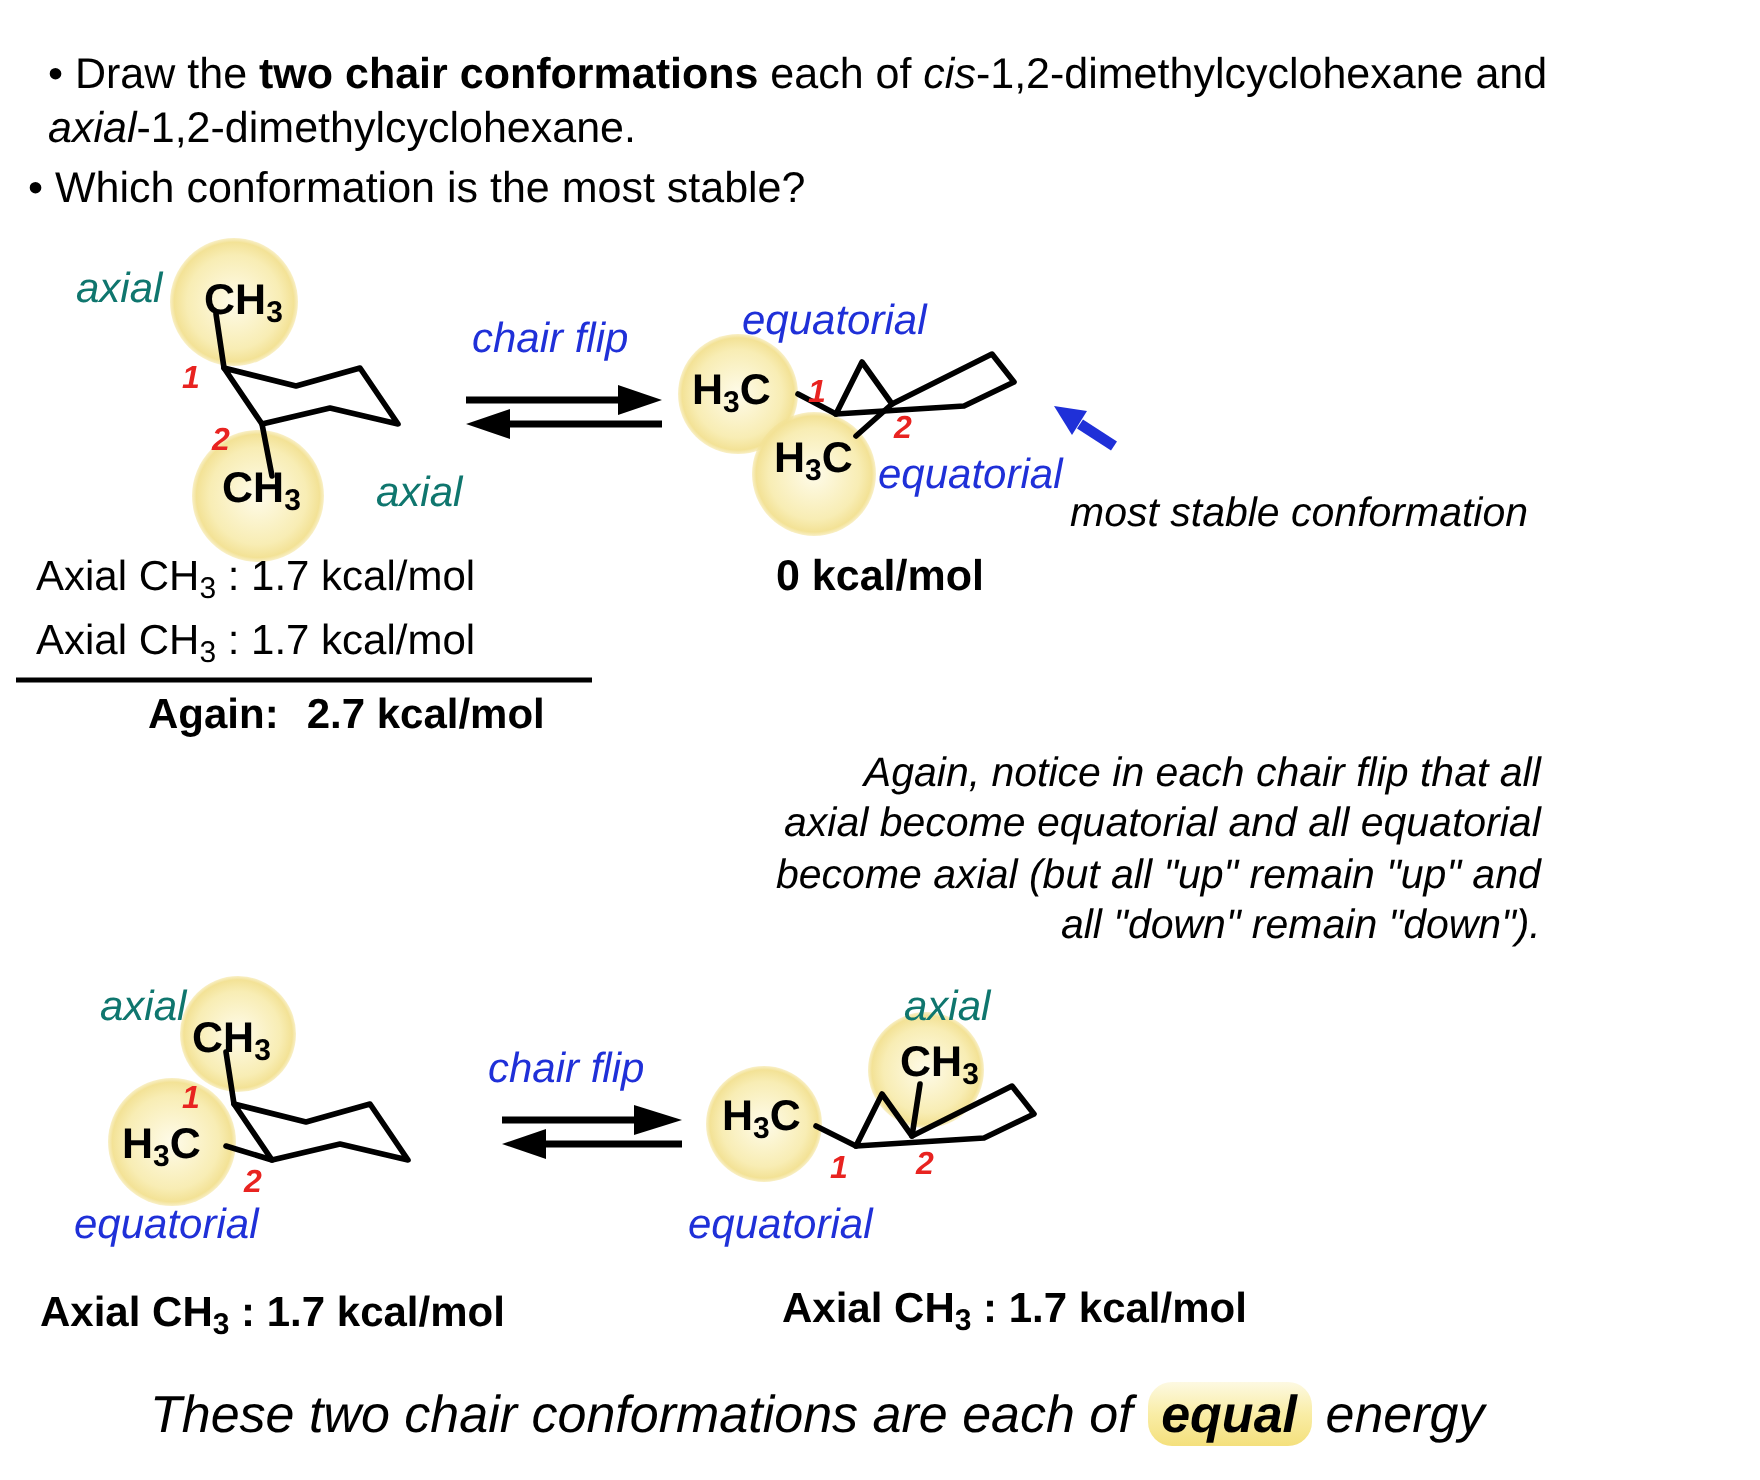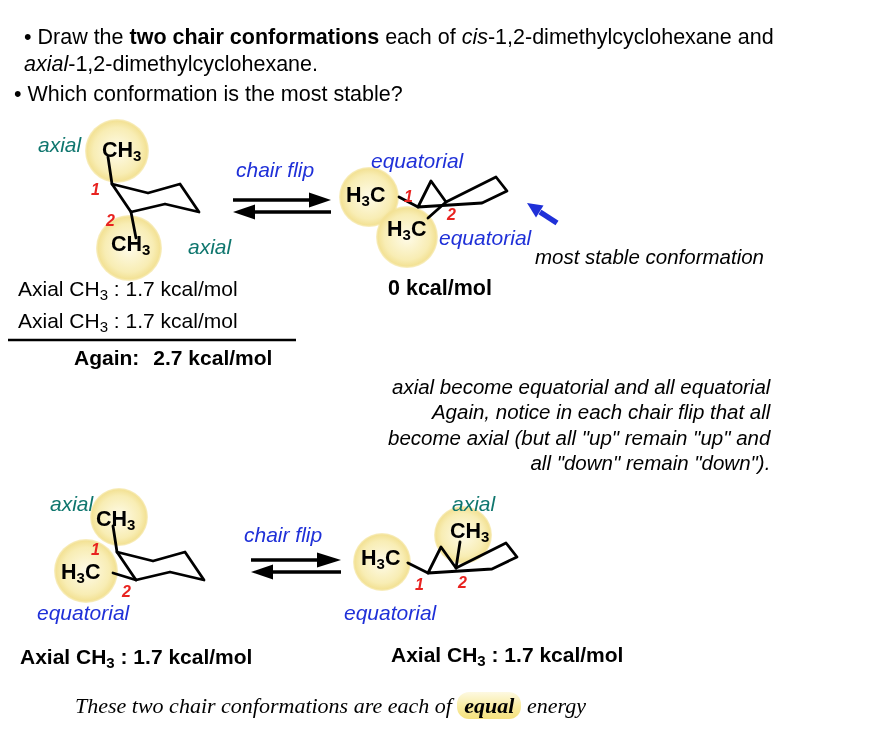--- a/index.html
+++ b/index.html
@@ -110,22 +110,22 @@
     <div>most stable conformation</div>
   </div>
 
   <div class="energy" style="left:18px;top:277px;"><span>Axial CH</span><sub>3</sub><span> : 1.7 kcal/mol</span></div>
   <div class="energy" style="left:18px;top:309px;"><span>Axial CH</span><sub>3</sub><span> : 1.7 kcal/mol</span></div>
   <div class="energy b" style="left:74px;top:346px;"><span>Again:</span><span style="margin-left:14px;">2.7 kcal/mol</span></div>
   <div class="energy b" style="left:388px;top:276px;font-size:21.5px;">0 kcal/mol</div>
 
 
   <div class="abs note" style="left:388px;top:374px;">
+    <div>Again, notice in each chair flip that all</div>
     <div>axial become equatorial and all equatorial</div>
-    <div>Again, notice in each chair flip that all</div>
     <div>become axial (but all "up" remain "up" and</div>
     <div>all "down" remain "down").</div>
   </div>
 
   <div class="abs txt green" style="left:50px;top:492px;">axial</div>
   <div class="formula" style="left:96px;top:507px;"><span>CH</span><sub>3</sub></div>
   <div class="rednum" style="left:91px;top:541px;">1</div>
   <div class="formula" style="left:61px;top:560px;"><span>H</span><sub>3</sub><span>C</span></div>
   <div class="rednum" style="left:122px;top:583px;">2</div>
   <div class="abs txt blue" style="left:37px;top:601px;">equatorial</div>
@@ -135,17 +135,17 @@
   <div class="abs txt green" style="left:452px;top:492px;">axial</div>
   <div class="formula" style="left:450px;top:519px;"><span>CH</span><sub>3</sub></div>
   <div class="formula" style="left:361px;top:546px;"><span>H</span><sub>3</sub><span>C</span></div>
   <div class="rednum" style="left:415px;top:576px;">1</div>
   <div class="rednum" style="left:458px;top:574px;">2</div>
   <div class="abs txt blue" style="left:344px;top:601px;">equatorial</div>
 
   <div class="energy b" style="left:20px;top:645px;"><span>Axial CH</span><sub>3</sub><span> : 1.7 kcal/mol</span></div>
   <div class="energy b" style="left:391px;top:643px;"><span>Axial CH</span><sub>3</sub><span> : 1.7 kcal/mol</span></div>
 
-  <div class="abs txt it" style="left:75px;top:693px;font-size:22px;font-family:Liberation Serif, serif;">
+  <div class="abs txt it" style="left:75px;top:693px;font-size:26px;">
     <span>These two chair conformations are each of </span><span class="b eqpill">equal</span><span> energy</span>
   </div>
 
 </div>
 
 </body></html>

